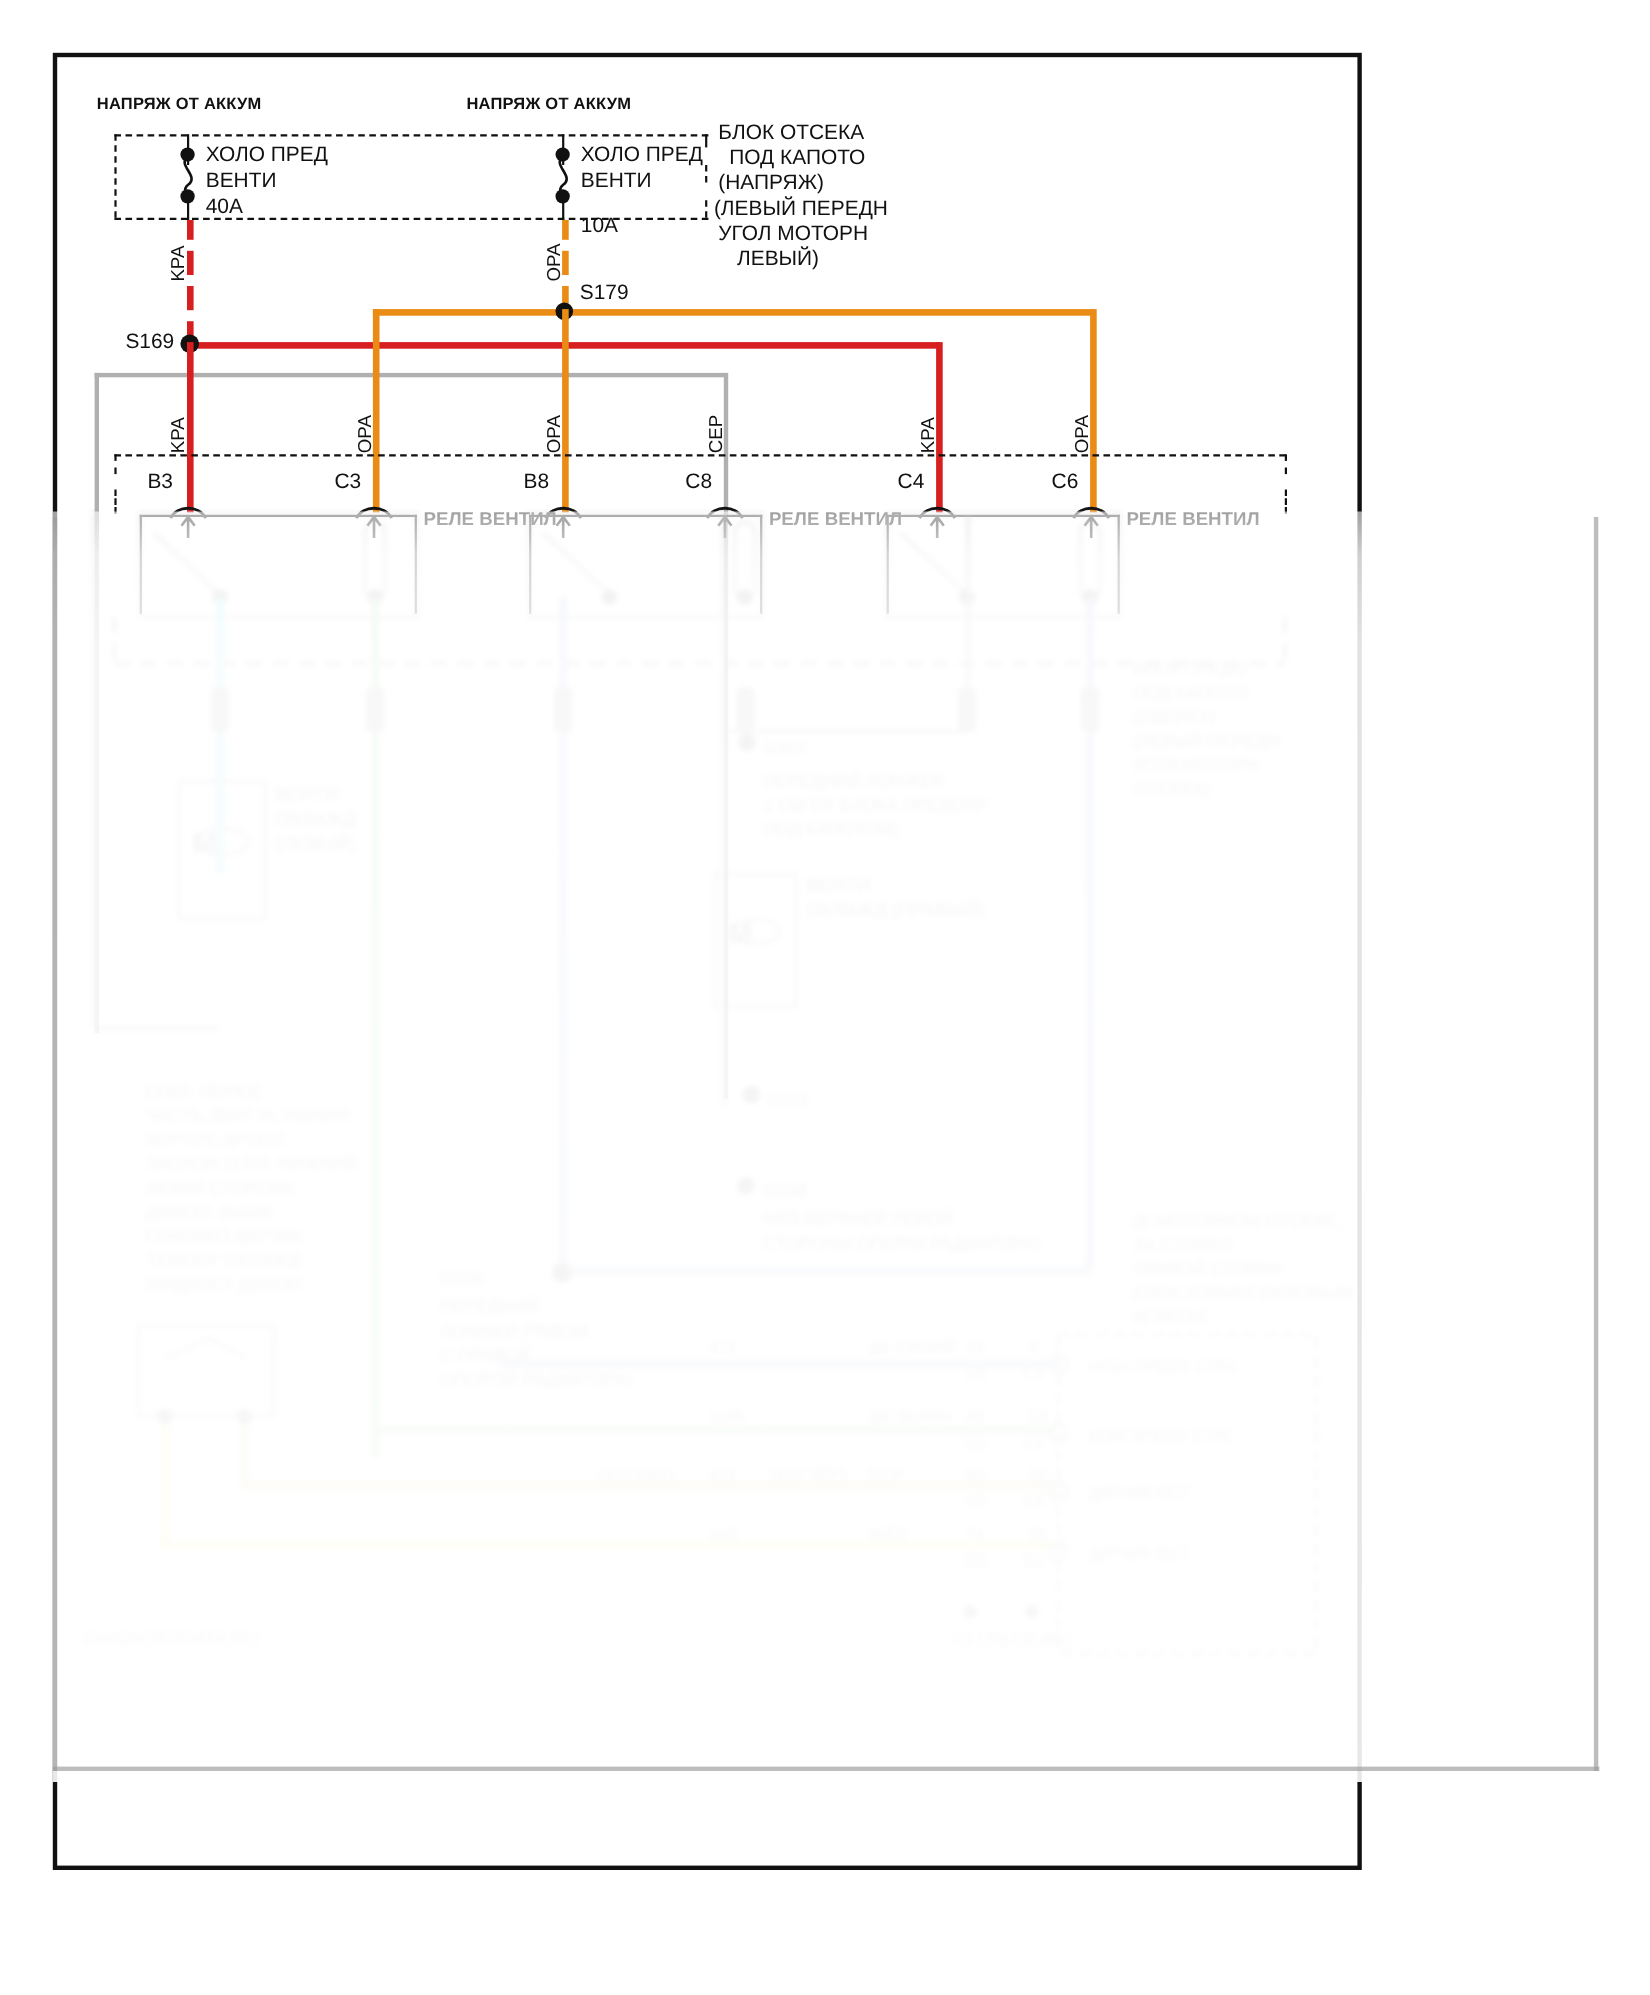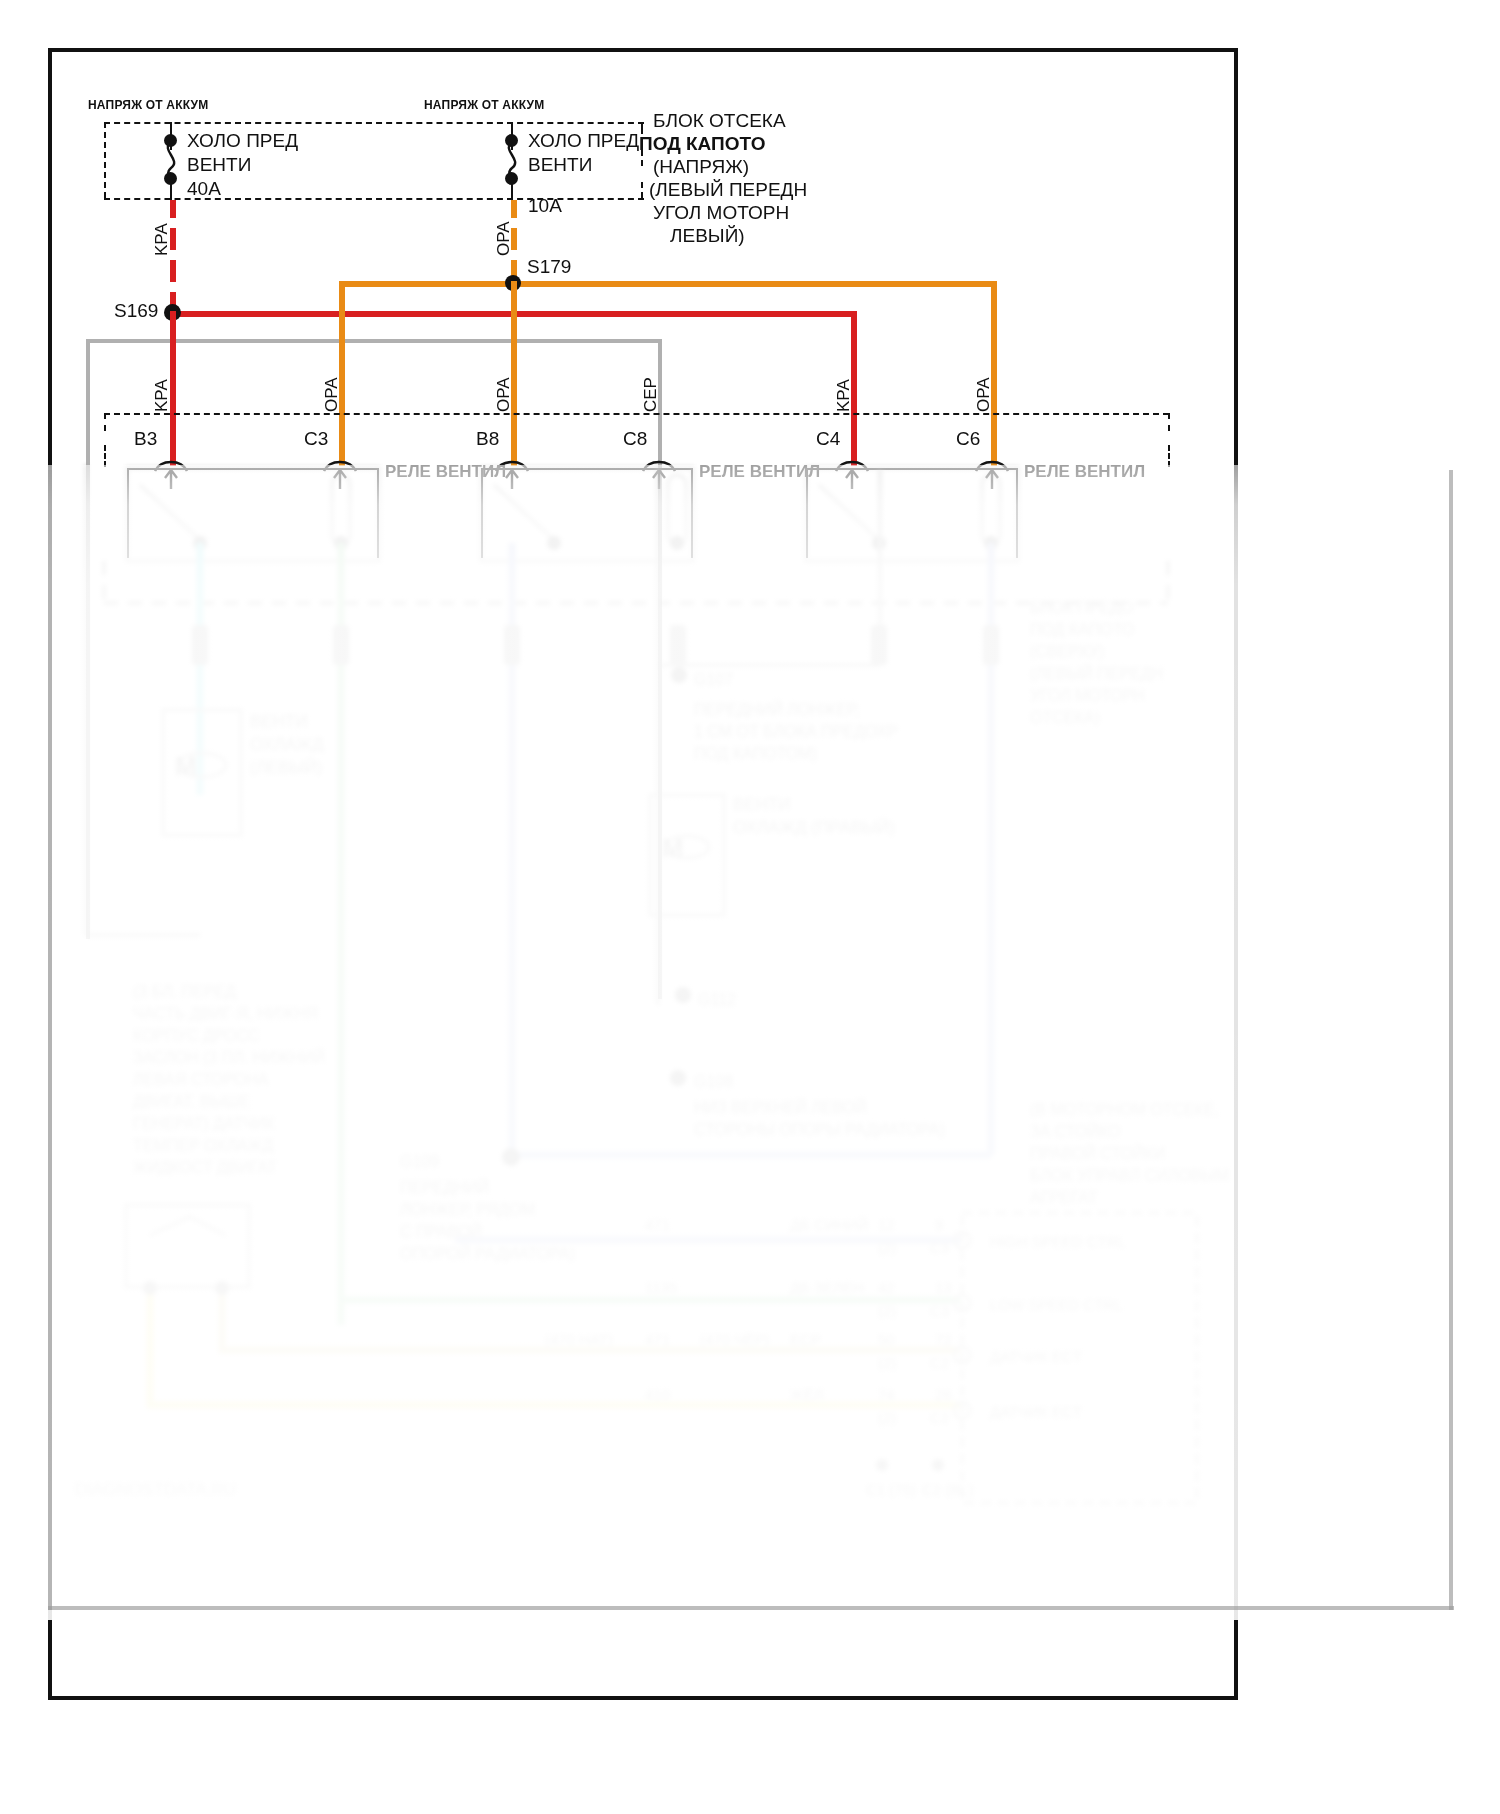--- a/index.html
+++ b/index.html
@@ -4,21 +4,21 @@
 <style>
   html,body{margin:0;padding:0;background:#ffffff;}
   body{font-family:"Liberation Sans", sans-serif;}
   #page{position:relative;width:1500px;height:1814px;background:#ffffff;overflow:hidden;}
 
   
   #frame{position:absolute;left:48px;top:48px;width:1190px;height:1652px;border:4px solid #111;box-sizing:border-box;background:#fff;}
 
   
   .txt{position:absolute;white-space:pre;color:#111;line-height:1.18;}
-  .t-hdr{font-size:12px;font-weight:700;letter-spacing:.2px;margin-top:12px;}
+  .t-hdr{font-size:15px;font-weight:700;letter-spacing:.2px;}
   .t-lbl{font-size:19px;font-weight:400;}
   .t-node{font-size:19px;font-weight:400;}
   .t-pin{font-size:19px;font-weight:400;}
   .t-relay{font-size:17px;font-weight:700;}
 
   .vtxt{position:absolute;white-space:pre;color:#111;font-size:17px;
         transform-origin:0 0;transform:rotate(-90deg);}
 
   .hline{position:absolute;height:0;border-top-style:solid;}
   .vline{position:absolute;width:0;border-left-style:solid;}
@@ -78,21 +78,21 @@
   <svg class="fuse" style="left:499px;top:140px;" width="26" height="42" viewBox="0 0 26 42">
     <path d="M13 2 C 2 10, 24 20, 13 28 C 8 32, 11 38, 13 40" fill="none" stroke="#111" stroke-width="2.4"></path>
   </svg>
   <div class="dot" style="left:505px;top:172px;width:13px;height:13px;"></div>
   <div class="vline" style="left:511px;top:178px;height:22px;border-left:2.5px solid #111;"></div>
   <div class="txt t-lbl" style="left:528px;top:130px;">ХОЛО ПРЕД</div>
   <div class="txt t-lbl" style="left:528px;top:154px;">ВЕНТИ</div>
   <div class="txt t-lbl" style="left:528px;top:195px;">10A</div>
 
   <div class="txt t-lbl" style="left:653px;top:110px;">БЛОК ОТСЕКА</div>
-  <div class="txt t-lbl" style="left:639px;top:133px;font-weight:bold;">ПОД КАПОТО</div>
+  <div class="txt t-lbl" style="left:663px;top:133px;">ПОД КАПОТО</div>
   <div class="txt t-lbl" style="left:653px;top:156px;">(НАПРЯЖ)</div>
   <div class="txt t-lbl" style="left:649px;top:179px;text-align:center;">(ЛЕВЫЙ ПЕРЕДН</div>
   <div class="txt t-lbl" style="left:653px;top:202px;">УГОЛ МОТОРН</div>
   <div class="txt t-lbl" style="left:670px;top:225px;">ЛЕВЫЙ)</div>
 
   <div class="vline" style="left:170px;top:200px;height:18px;border-left:6px solid #d81f20;"></div>
   <div class="vline" style="left:170px;top:228px;height:22px;border-left:6px solid #d81f20;"></div>
   <div class="vline" style="left:170px;top:260px;height:22px;border-left:6px solid #d81f20;"></div>
   <div class="vline" style="left:170px;top:292px;height:18px;border-left:6px solid #d81f20;"></div>
   <div class="vtxt" style="left:152px;top:256px;">KPA</div>

